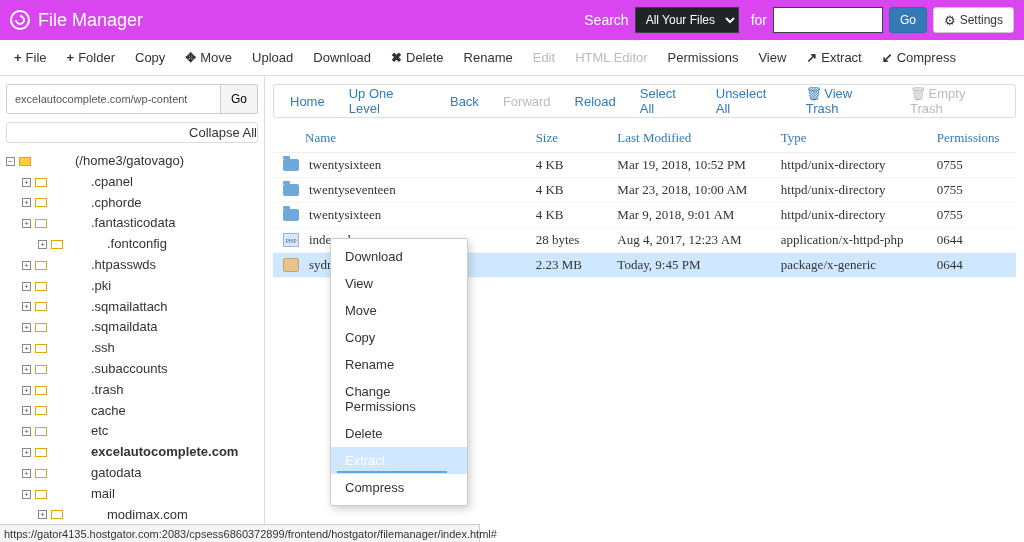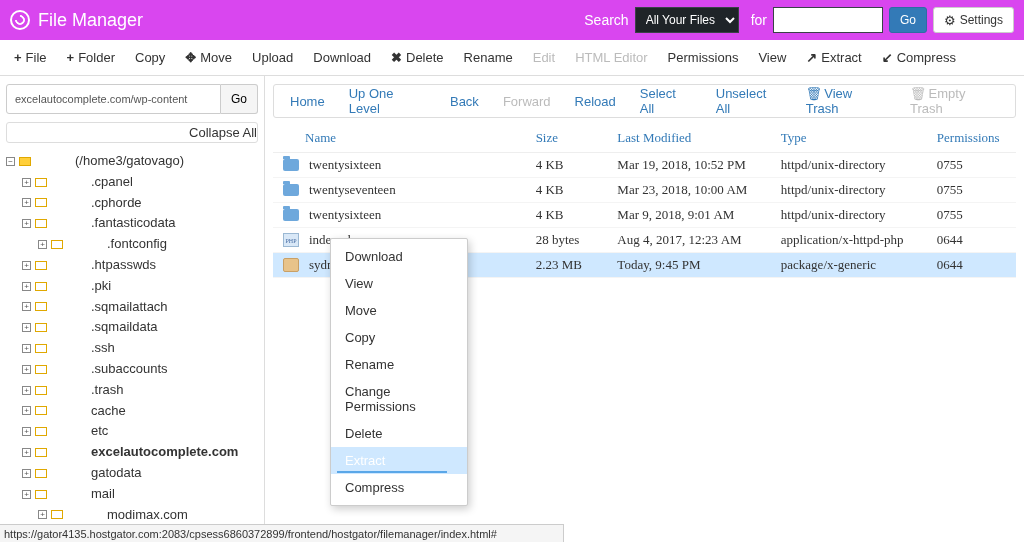--- a/index.html
+++ b/index.html
@@ -63,21 +63,21 @@
 .php-ico { width: 16px; height: 14px; background: #d9e8f7; border: 1px solid #9bb8d3; margin-right: 10px; font-size: 6px; color: #4a6fa5; text-align: center; line-height: 14px; }
 .pkg-ico { width: 16px; height: 14px; background: #e8c38a; border: 1px solid #c9a066; margin-right: 10px; border-radius: 2px; }
 
 
 .ctx { position: absolute; left: 330px; top: 238px; width: 138px; background: #fff; border: 1px solid #ccc; border-radius: 2px; box-shadow: 2px 3px 8px rgba(0,0,0,.2); padding: 4px 0; z-index: 50; }
 .ctx .item { padding: 6px 14px; font-size: 13px; cursor: pointer; }
 .ctx .item.hl { background: #cfe8ff; position: relative; color: #fff; }
 .ctx .item.hl::after { content:''; position:absolute; left:6px; right:20px; bottom:1px; height:2px; background:#5aa7e8; }
 
 
-.status { position: absolute; left: 0; bottom: 0; height: 18px; background: #f5f5f5; border-top: 1px solid #ccc; font-size: 11px; padding: 0 4px; line-height: 18px; color: #333; width: 564px; border-right:1px solid #ccc; }
+.status { position: absolute; left: 0; bottom: 0; height: 18px; background: #f5f5f5; border-top: 1px solid #ccc; font-size: 11px; padding: 0 4px; line-height: 18px; color: #333; width: 480px; border-right:1px solid #ccc; }
 </style>
 </head>
 <body>
 
 <div class="topbar">
   <div class="logo-icon"></div>
   <div class="app-title">File Manager</div>
   <div class="topbar-spacer"></div>
   <span class="search-label">Search</span>
   <select class="search-select">

